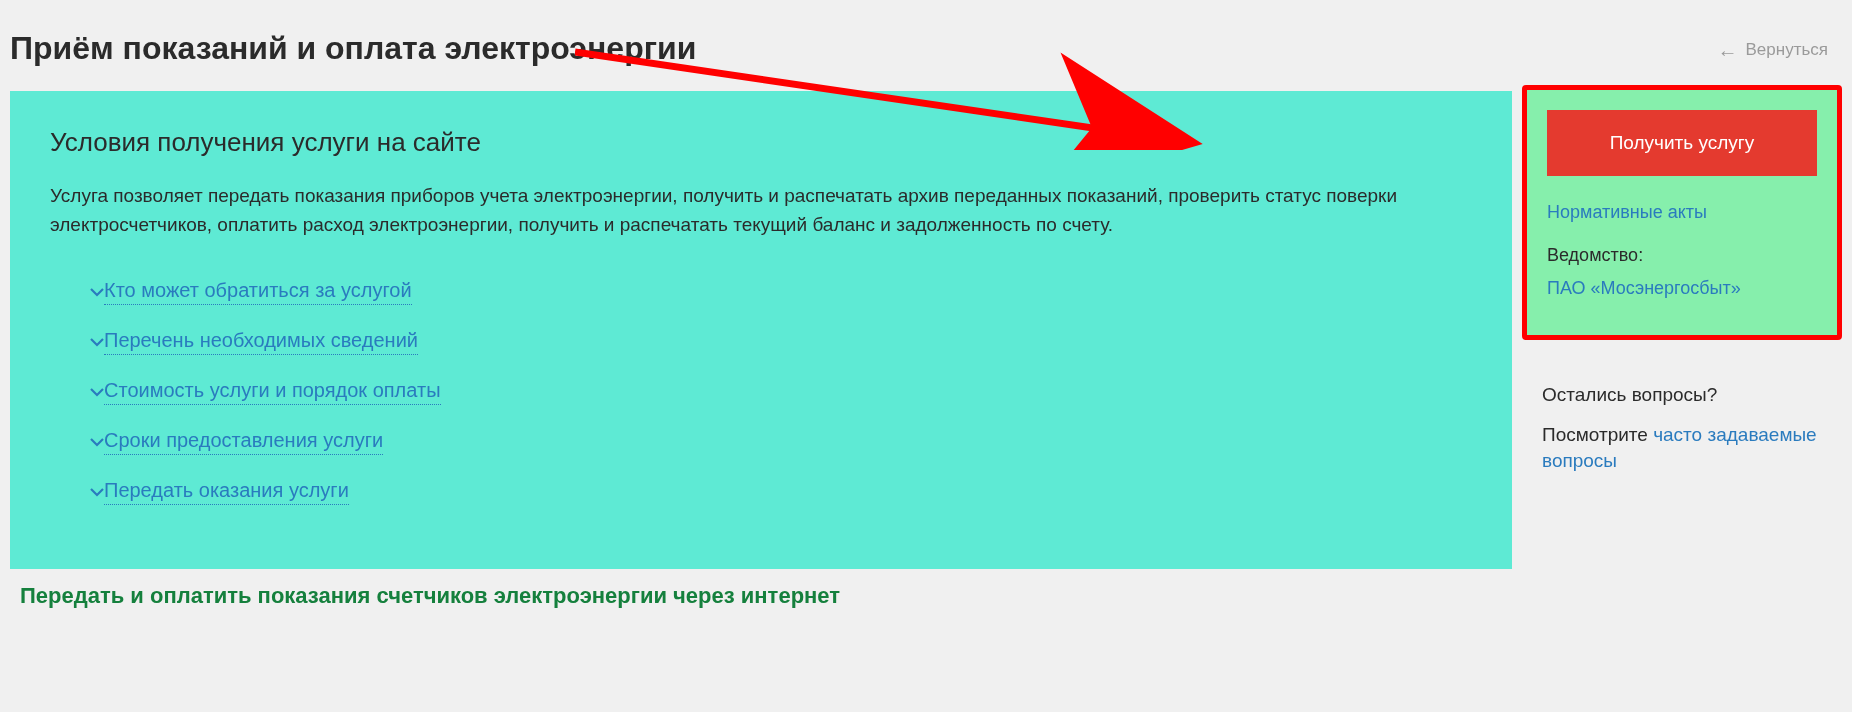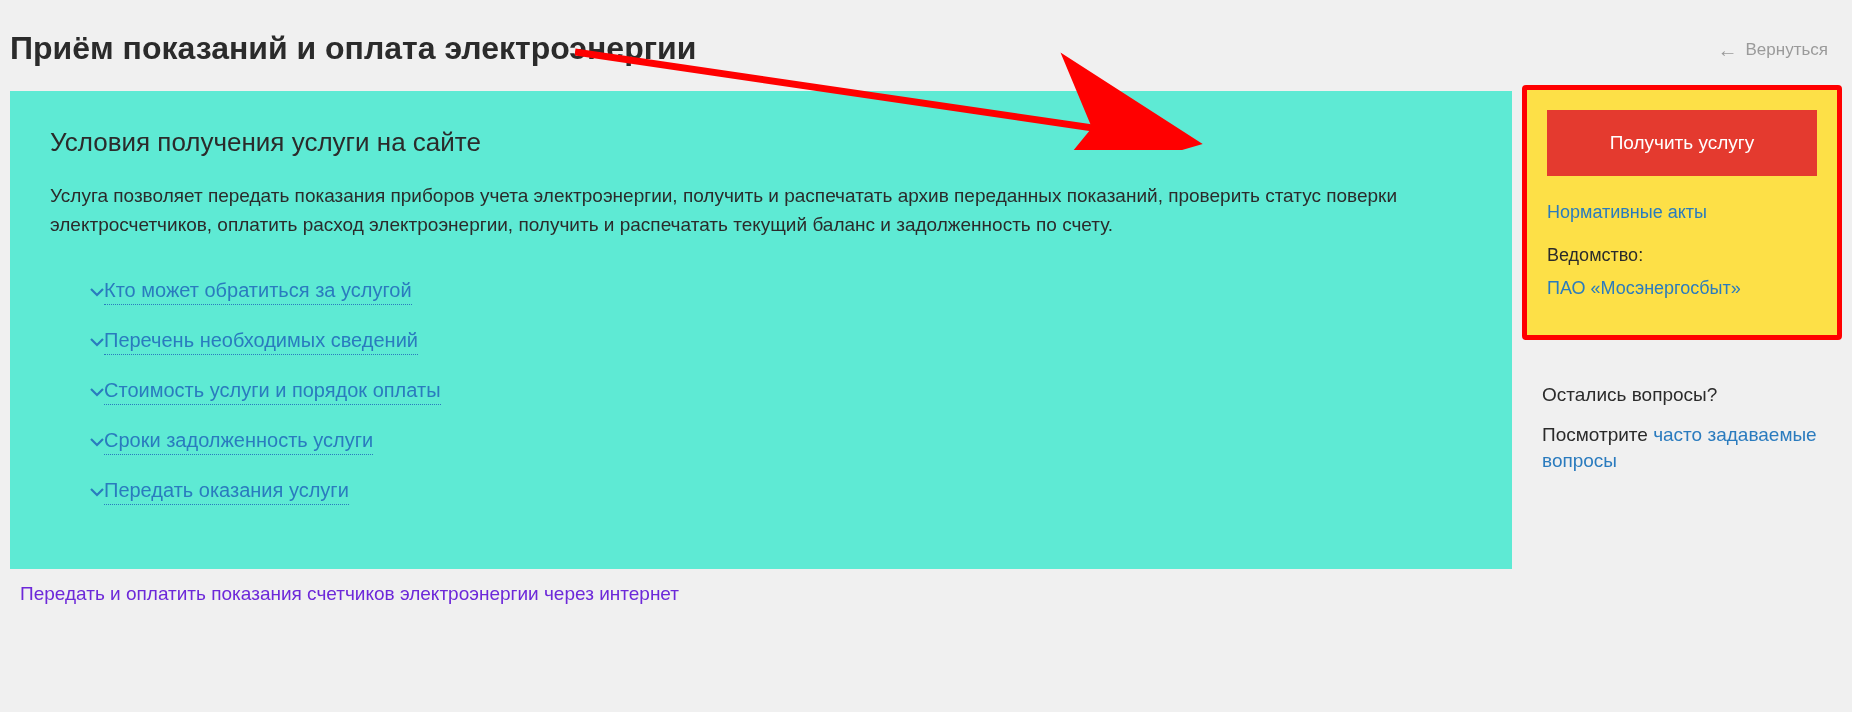--- a/index.html
+++ b/index.html
@@ -66,21 +66,21 @@
   display: inline-block;
 }
 .accordion-link {
   color: #2a7bbe;
   font-size: 20px;
   border-bottom: 1px dotted #2a7bbe;
   cursor: pointer;
   padding-bottom: 2px;
 }
 .side-card {
-  background: #fde047;
+  background: #86efac;
   padding: 20px;
   border: 5px solid #ff0000;
   border-radius: 4px;
 }
 .cta-button {
   background: #e43a2f;
   color: #fff;
   font-size: 19px;
   text-align: center;
   padding: 22px 10px;
@@ -111,23 +111,24 @@
   font-size: 19px;
   color: #2b2b2b;
   line-height: 1.35;
 }
 .questions-text a {
   color: #2a7bbe;
   cursor: pointer;
   text-decoration: none;
 }
 .caption {
-  font-size: 19px;
-  color: #6d28d9;
+  font-size: 22px;
+  color: #15803d;
   padding: 14px 0 0 10px;
+  font-weight: bold;
 }
 
 .annotation-arrow {
   position: absolute;
   top: 40px;
   left: 575px;
   width: 640px;
   height: 110px;
   pointer-events: none;
 }
@@ -172,21 +173,21 @@
               </svg>
           </span>
           <span class="accordion-link">Стоимость услуги и порядок оплаты</span>
         </div>
         <div class="accordion-item">
           <span class="chevron">
             <svg width="14" height="10" viewBox="0 0 14 10">
                 <path d="M1 2 L7 8 L13 2" stroke="#2a7bbe" stroke-width="2.2" fill="none"></path>
               </svg>
           </span>
-          <span class="accordion-link">Сроки задолженность услуги</span>
+          <span class="accordion-link">Сроки предоставления услуги</span>
         </div>
         <div class="accordion-item">
           <span class="chevron">
             <svg width="14" height="10" viewBox="0 0 14 10">
                 <path d="M1 2 L7 8 L13 2" stroke="#2a7bbe" stroke-width="2.2" fill="none"></path>
               </svg>
           </span>
           <span class="accordion-link">Передать оказания услуги</span>
         </div>
       </div>

